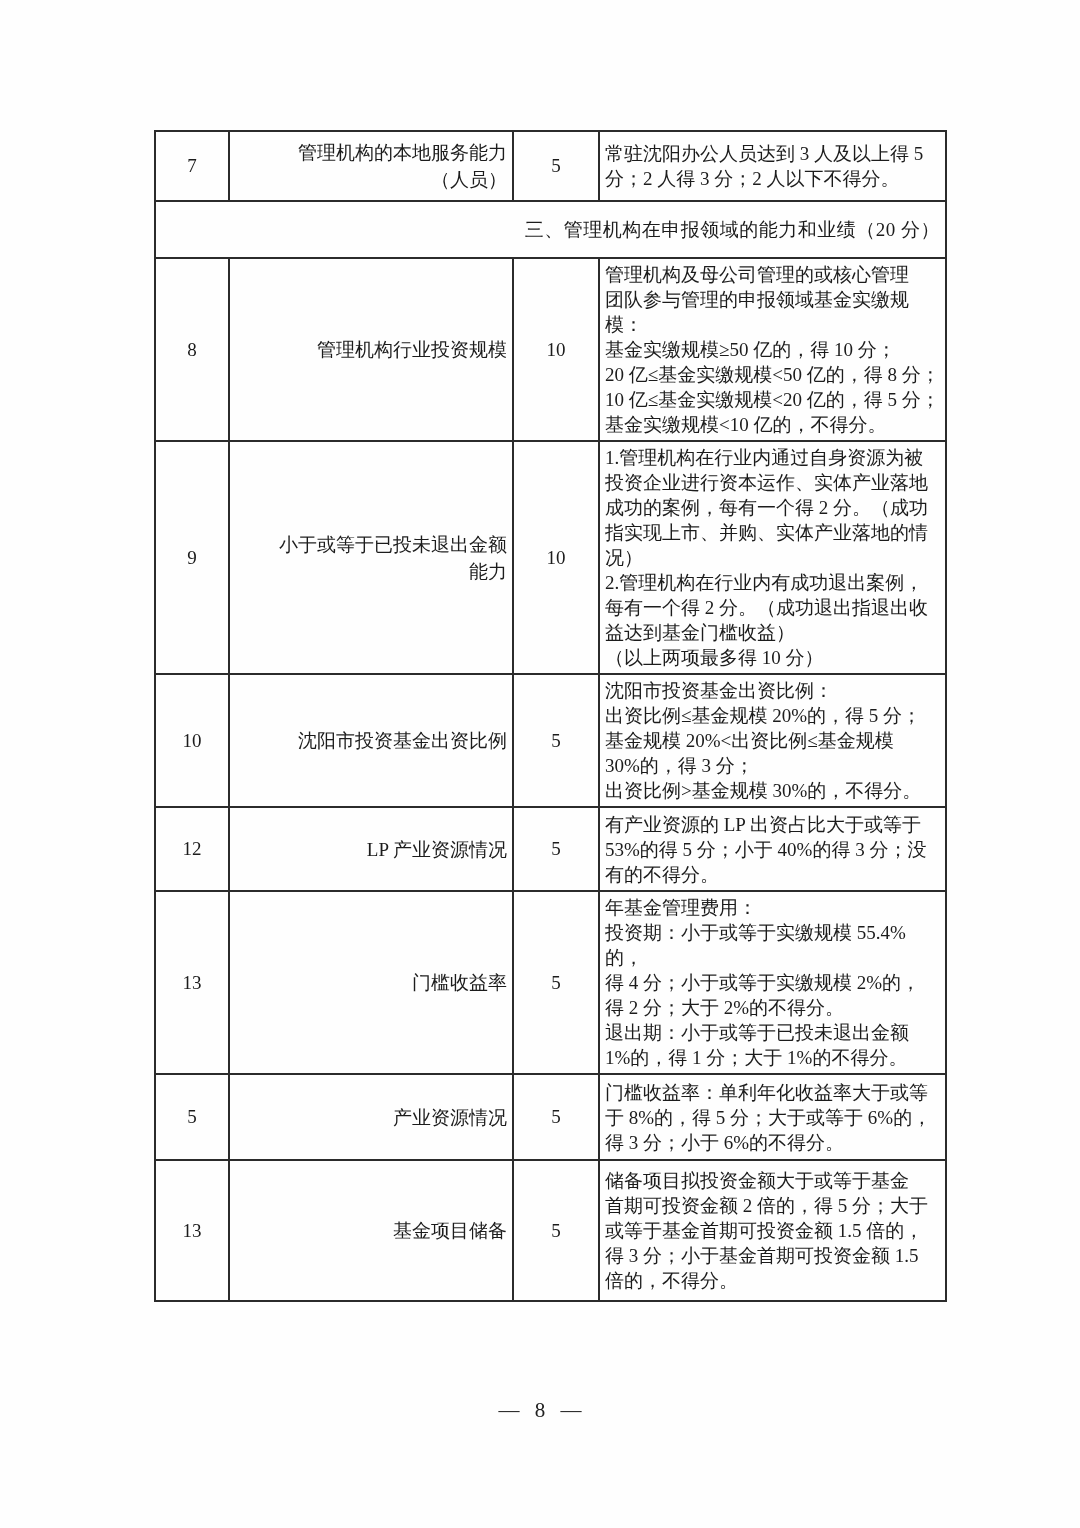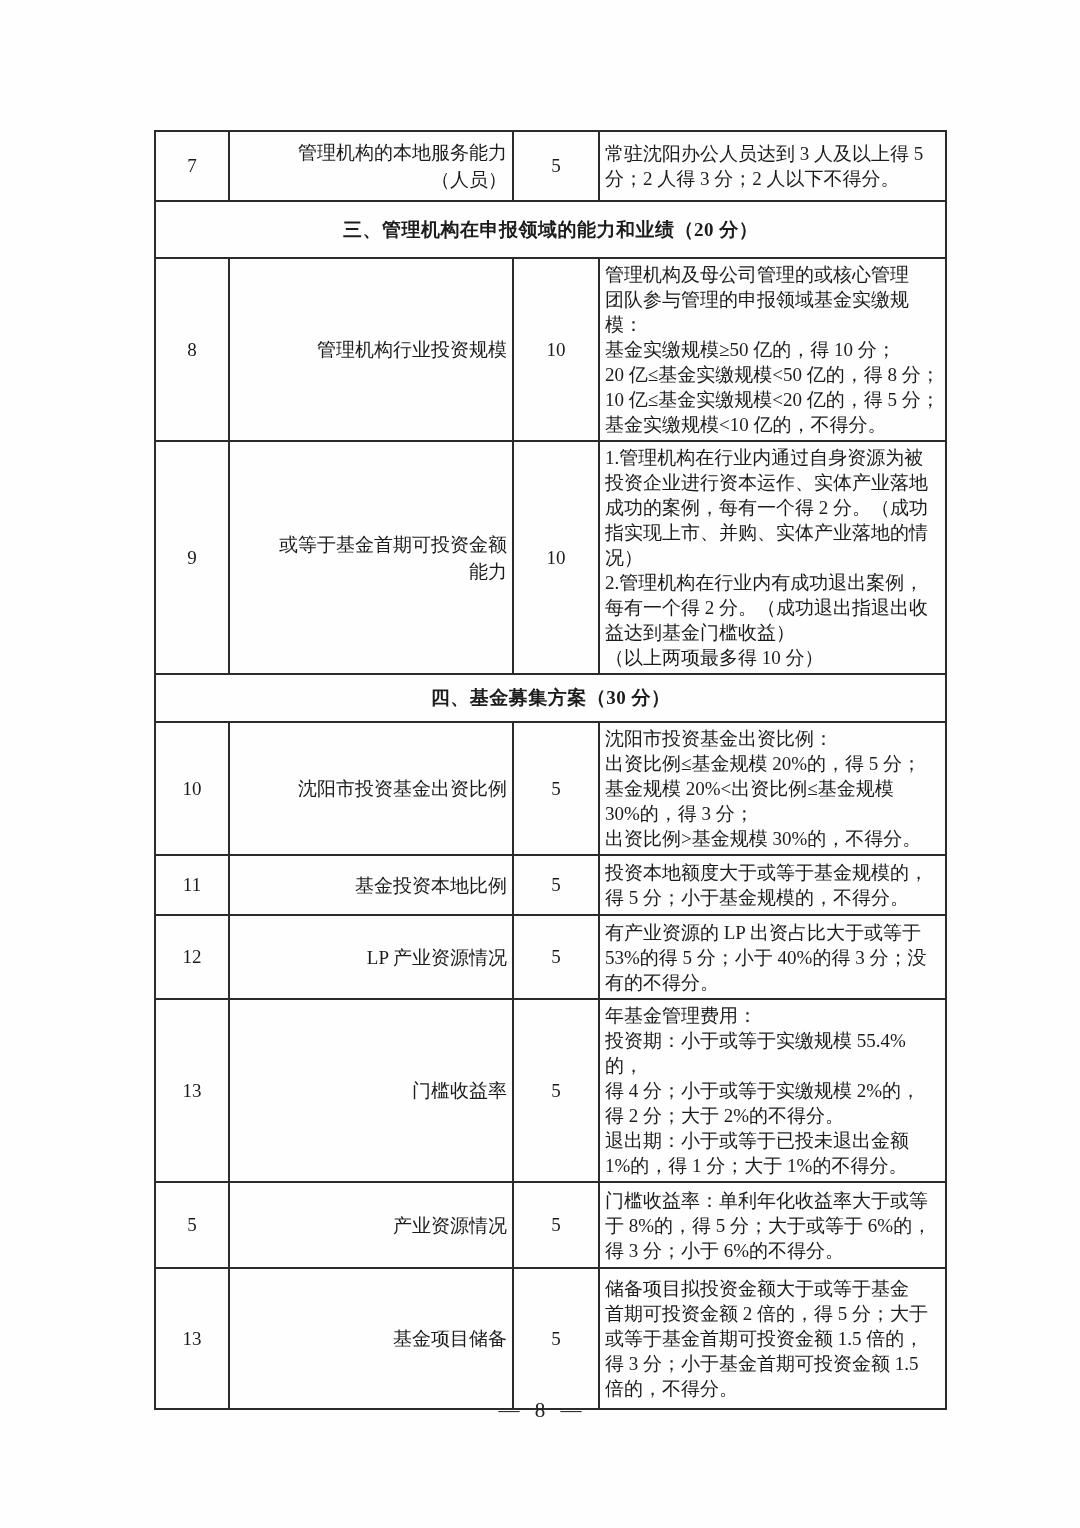--- a/index.html
+++ b/index.html
@@ -52,25 +52,24 @@
     text-align: left;
     white-space: pre-line;
     font-size: 18px;
     line-height: 25px;
     padding: 4px 6px 4px 9px;
     margin-top: 7px;
   }
   td.cell-section {
     border: 2px solid #2b2b2b;
     font-size: 20px;
-    text-align: center;
+    text-align: right;
     padding-left: 10px;
     letter-spacing: 0.5px;
     background: #fefefe;
-    font-weight: bold;
   }
   tr.h70  { height: 70px;  }
   tr.h57  { height: 57px;  }
   tr.h175 { height: 175px; }
   tr.h225 { height: 225px; }
   tr.h48  { height: 48px;  }
   tr.h128 { height: 128px; }
   tr.h60  { height: 60px;  }
   tr.h84  { height: 84px;  }
   tr.h165 { height: 165px; }
@@ -118,52 +117,42 @@
         <td class="cell-crit">管理机构及母公司管理的或核心管理
 团队参与管理的申报领域基金实缴规
 模：
 基金实缴规模≥50 亿的，得 10 分；
 20 亿≤基金实缴规模&lt;50 亿的，得 8 分；
 10 亿≤基金实缴规模&lt;20 亿的，得 5 分；
 基金实缴规模&lt;10 亿的，不得分。</td>
       </tr>
       <tr class="h225">
         <td class="cell-num">9</td>
-        <td class="cell-item">或等于基金首期可投资金额
+        <td class="cell-item">小于或等于已投未退出金额
 能力</td>
         <td class="cell-score">10</td>
         <td class="cell-crit">1.管理机构在行业内通过自身资源为被
 投资企业进行资本运作、实体产业落地
 成功的案例，每有一个得 2 分。（成功
 指实现上市、并购、实体产业落地的情
 况）
 2.管理机构在行业内有成功退出案例，
 每有一个得 2 分。（成功退出指退出收
 益达到基金门槛收益）
 （以上两项最多得 10 分）</td>
       </tr>
-      <tr class="h48">
-        <td class="cell-section" colspan="4">四、基金募集方案（30 分）</td>
-      </tr>
       <tr class="h128">
         <td class="cell-num">10</td>
         <td class="cell-item">沈阳市投资基金出资比例</td>
         <td class="cell-score">5</td>
         <td class="cell-crit">沈阳市投资基金出资比例：
 出资比例≤基金规模 20%的，得 5 分；
 基金规模 20%&lt;出资比例≤基金规模
 30%的，得 3 分；
 出资比例&gt;基金规模 30%的，不得分。</td>
-      </tr>
-      <tr class="h60">
-        <td class="cell-num">11</td>
-        <td class="cell-item">基金投资本地比例</td>
-        <td class="cell-score">5</td>
-        <td class="cell-crit">投资本地额度大于或等于基金规模的，
-得 5 分；小于基金规模的，不得分。</td>
       </tr>
       <tr class="h84">
         <td class="cell-num">12</td>
         <td class="cell-item">LP 产业资源情况</td>
         <td class="cell-score">5</td>
         <td class="cell-crit">有产业资源的 LP 出资占比大于或等于
 53%的得 5 分；小于 40%的得 3 分；没
 有的不得分。</td>
       </tr>
       <tr class="h165">

